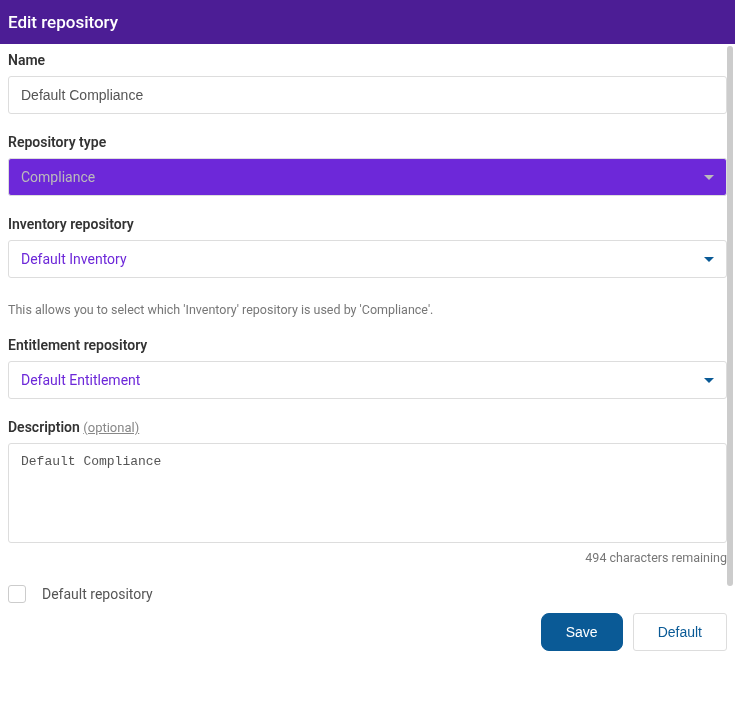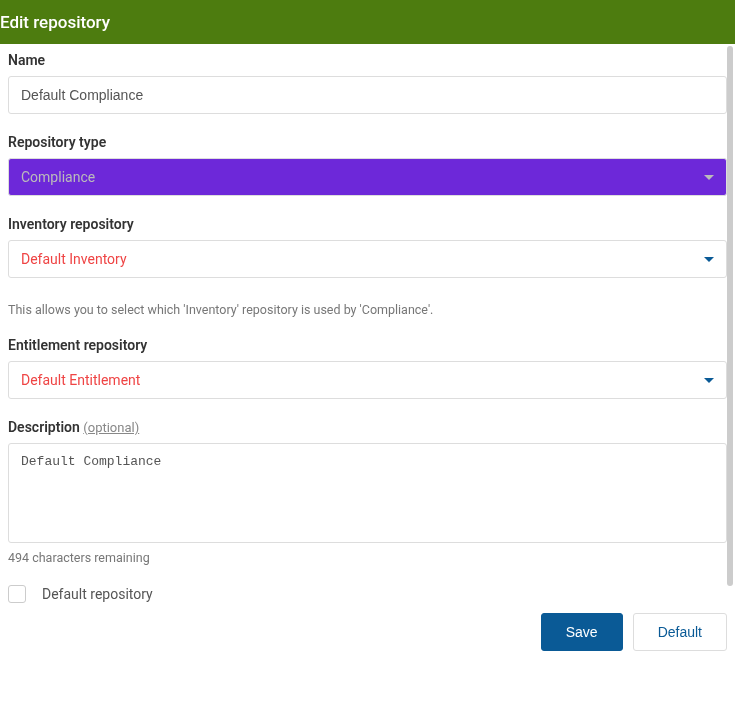--- a/index.html
+++ b/index.html
@@ -7,23 +7,23 @@
       font-family: -apple-system, BlinkMacSystemFont, "Segoe UI", Roboto, sans-serif;
       font-size: 14px;
       color: #333;
       background: #fff;
       width: 735px;
       height: 724px;
       overflow: hidden;
       position: relative;
     }
     .header {
-      background: #4d7c0f;
+      background: #4c1d95;
       color: #fff;
-      padding: 12px 0;
+      padding: 12px 8px;
       font-size: 17px;
       font-weight: 500;
     }
     .content {
       padding: 8px;
       overflow-y: auto;
       height: calc(724px - 44px);
       position: relative;
     }
     .scrollbar {
@@ -63,21 +63,21 @@
     .select-wrap {
       position: relative;
       width: 100%;
     }
     .select-display {
       width: 100%;
       padding: 10px 12px;
       border: 1px solid #ddd;
       border-radius: 3px;
       font-size: 14px;
-      color: #ef4444;
+      color: #6d28d9;
       background: #fff;
       cursor: pointer;
       display: flex;
       justify-content: space-between;
       align-items: center;
     }
     .select-display.disabled {
       background: #6d28d9;
       color: #bbb;
       cursor: default;
@@ -102,21 +102,21 @@
       padding: 10px 12px;
       border: 1px solid #ddd;
       border-radius: 3px;
       font-size: 13px;
       color: #555;
       font-family: "Courier New", monospace;
       height: 100px;
       resize: none;
     }
     .char-counter {
-      text-align: left;
+      text-align: right;
       font-size: 12.5px;
       color: #777;
       margin-top: 4px;
     }
     .checkbox-row {
       display: flex;
       align-items: center;
       gap: 16px;
       margin-bottom: 10px;
     }
@@ -142,20 +142,21 @@
       padding: 10px 24px;
       border-radius: 3px;
       font-size: 14px;
       cursor: pointer;
       border: 1px solid transparent;
     }
     .btn-primary {
       background: #0a5a96;
       color: #fff;
       border-color: #0a5a96;
+      border-radius: 8px;
     }
     .btn-secondary {
       background: #fff;
       color: #0a5a96;
       border: 1px solid #ddd;
     }
   </style>
 </head>
 <body>
 

